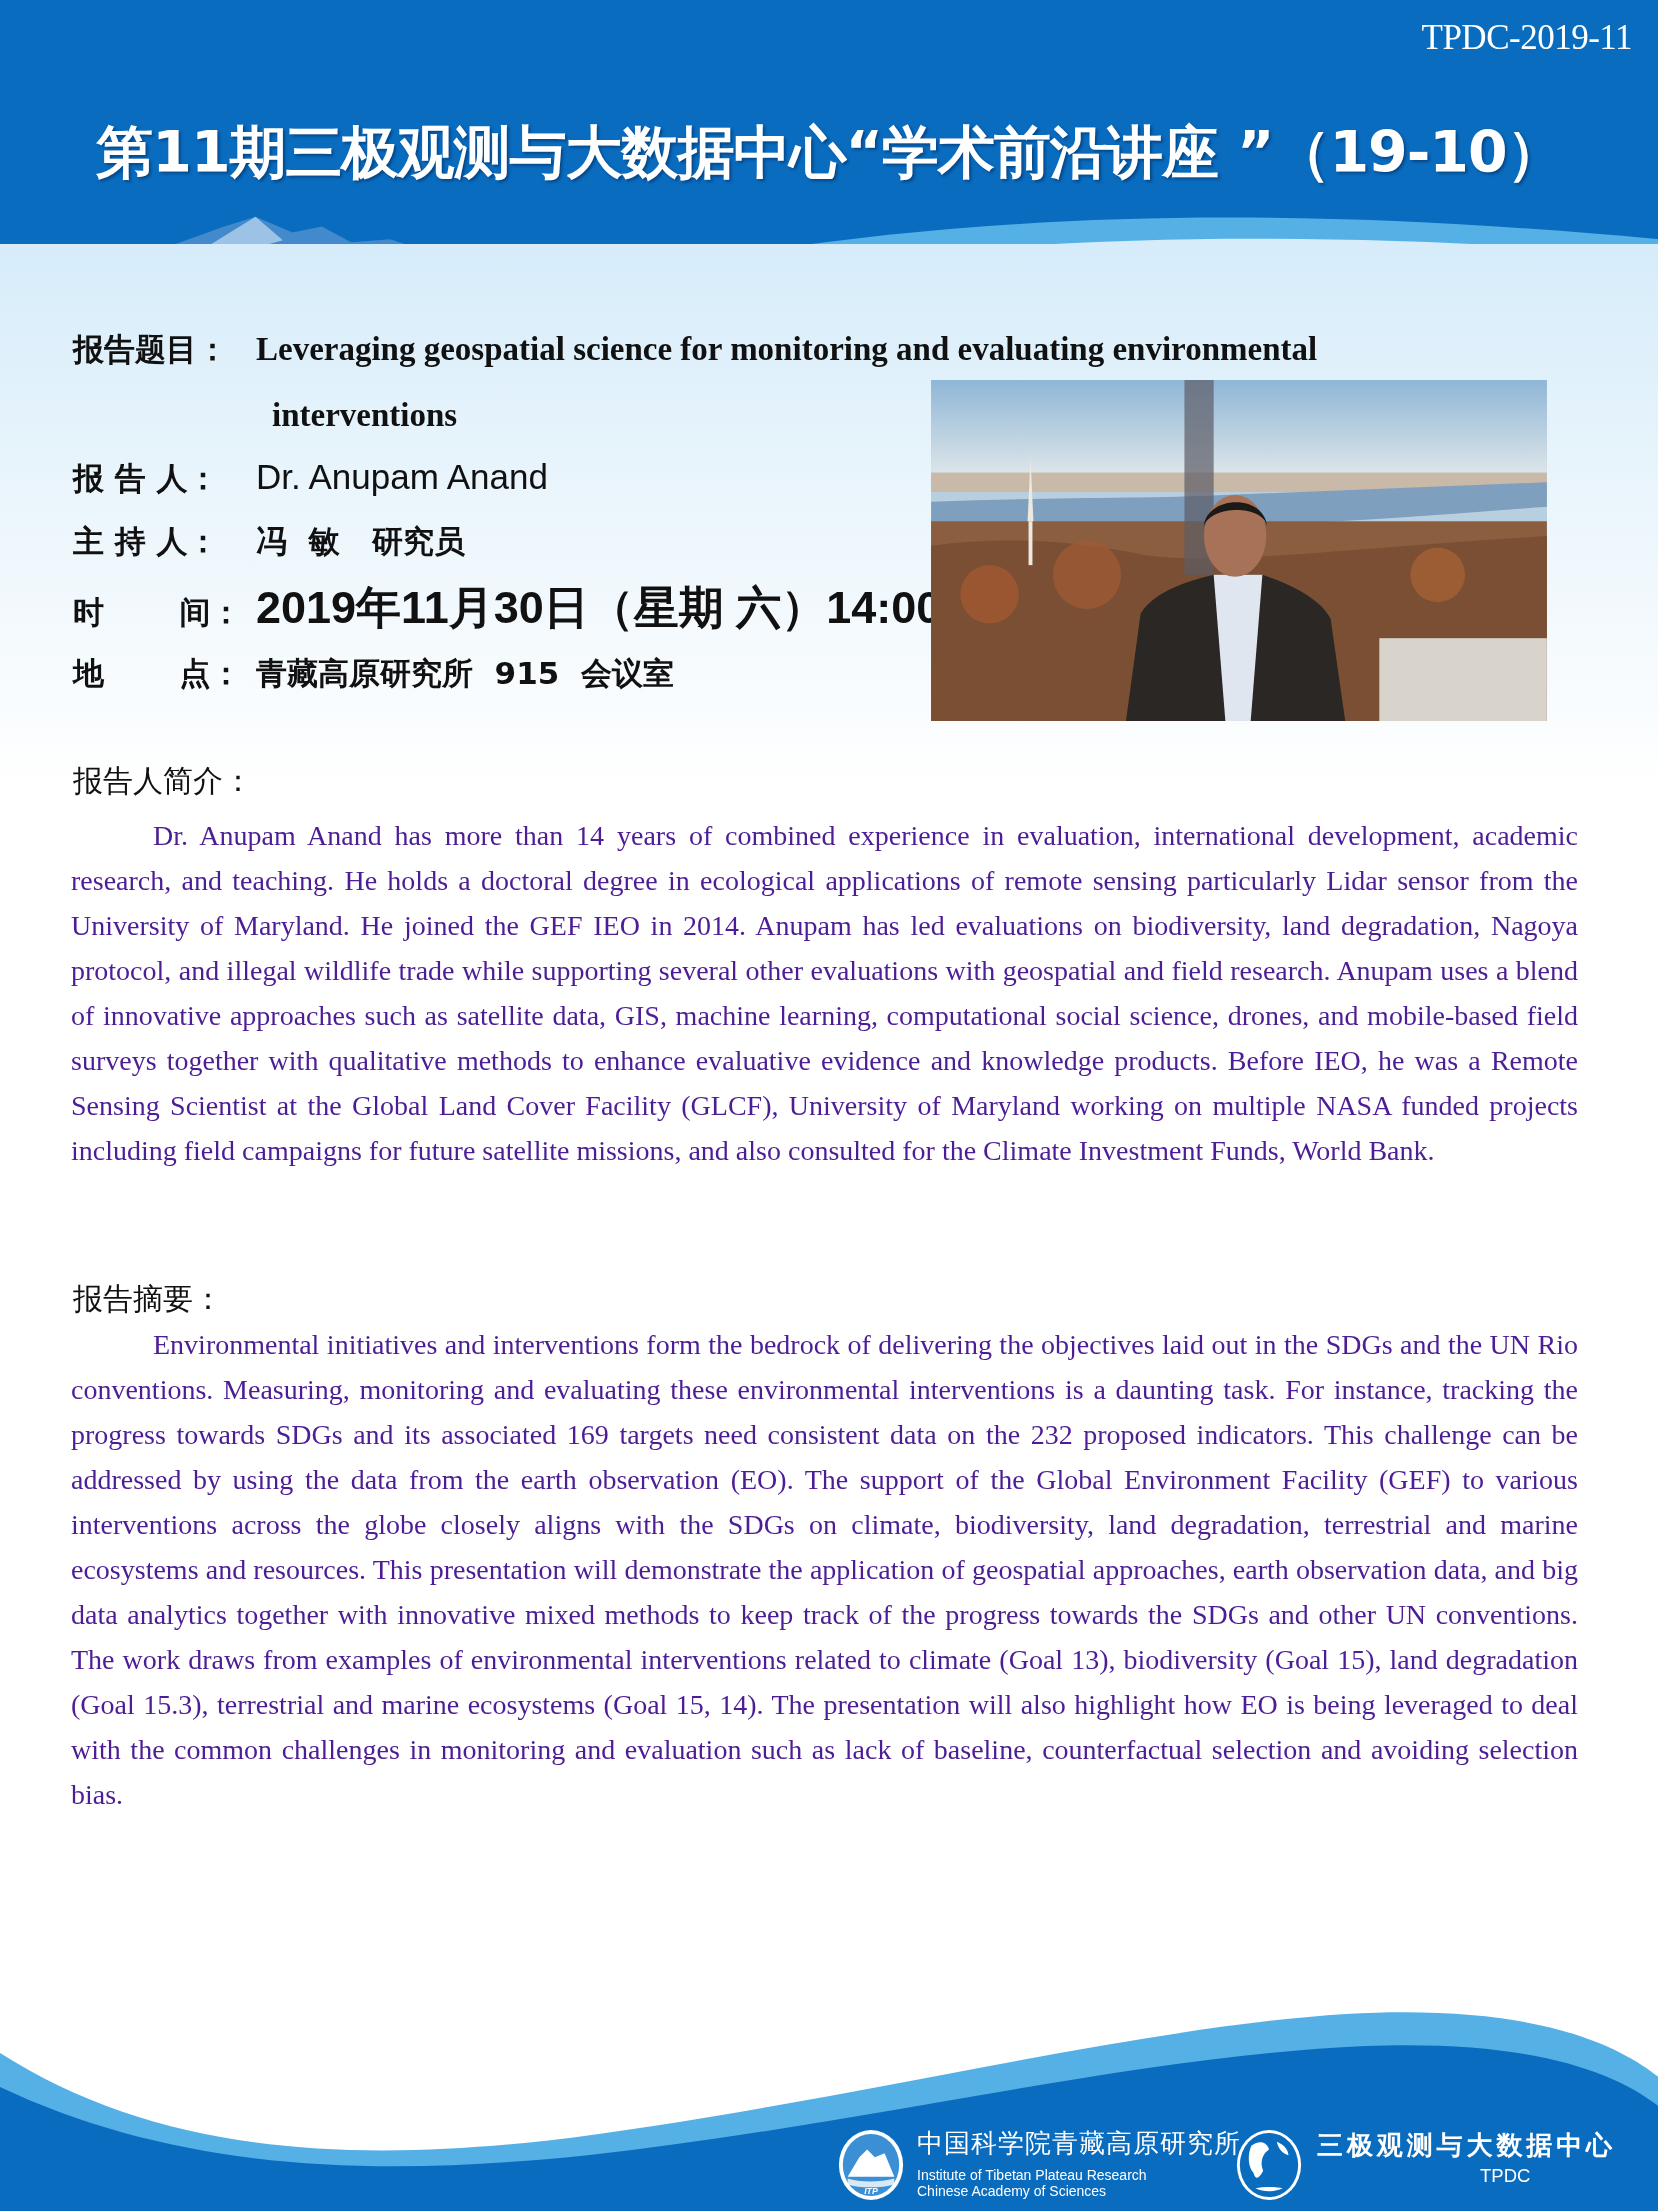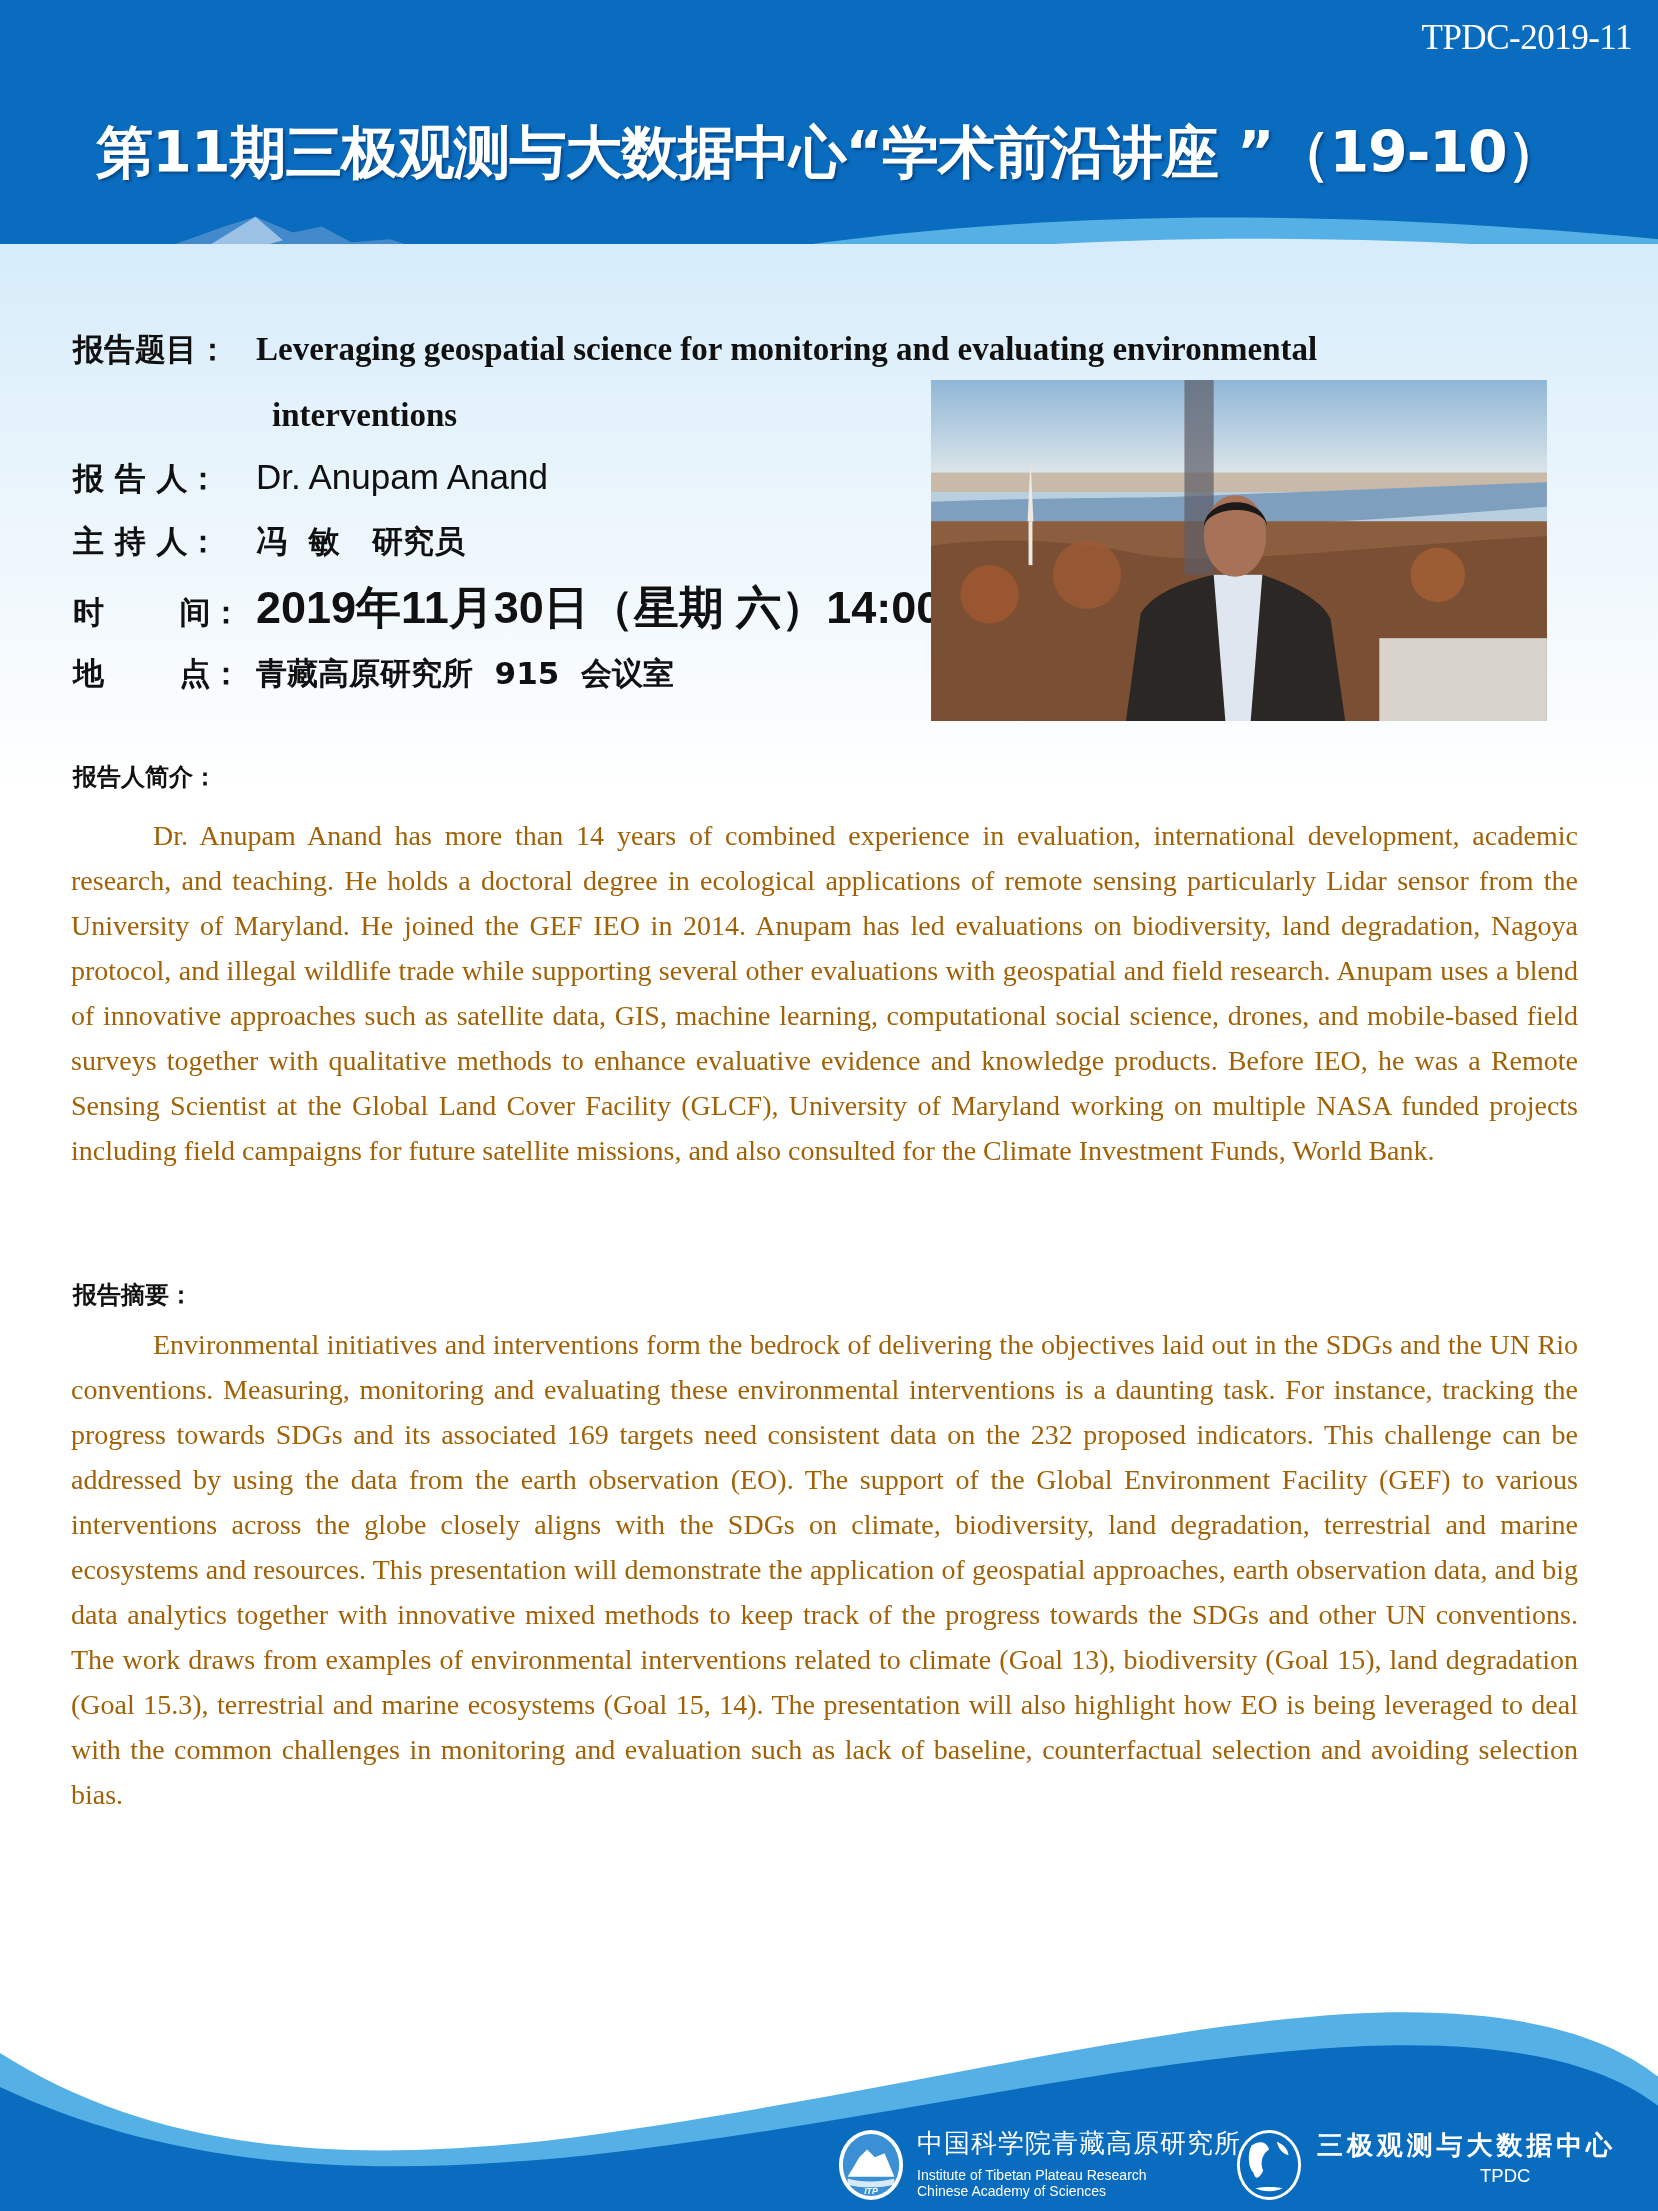--- a/index.html
+++ b/index.html
@@ -47,27 +47,27 @@
 
   .photo {
     position: absolute; left: 931px; top: 380px; width: 616px; height: 341px;
     overflow: hidden; background: #b8cfe0;
   }
   .photo svg { display: block; }
 
   
   .section-heading {
     position: absolute; left: 73px;
-    font-family: "DejaVu Sans", sans-serif; font-weight: bold; font-size: 24px;
+    font-family: "DejaVu Sans", sans-serif; font-weight: normal; font-size: 30px;
   }
   .para {
     position: absolute; left: 71px; width: 1507px;
     font-family: "Liberation Serif", serif; font-size: 28px;
     line-height: 45px; text-align: justify; text-indent: 82px;
-    color: #a16207;
+    color: #4c1d95;
   }
 
   
   .footer-bg { position: absolute; left: 0; top: 1970px; width: 1659px; height: 242px; }
   .footer-logos { position: absolute; left: 0; top: 2116px; width: 1659px; height: 88px; }
   .itp-logo { position: absolute; left: 836px; top: 11.7px; width: 70px; height: 74px; }
   .itp-cn {
     position: absolute; left: 917px; top: 9.8px; color: #fff;
     font-family: "DejaVu Serif", serif; font-size: 26px; letter-spacing: 1px; white-space: nowrap;
   }

